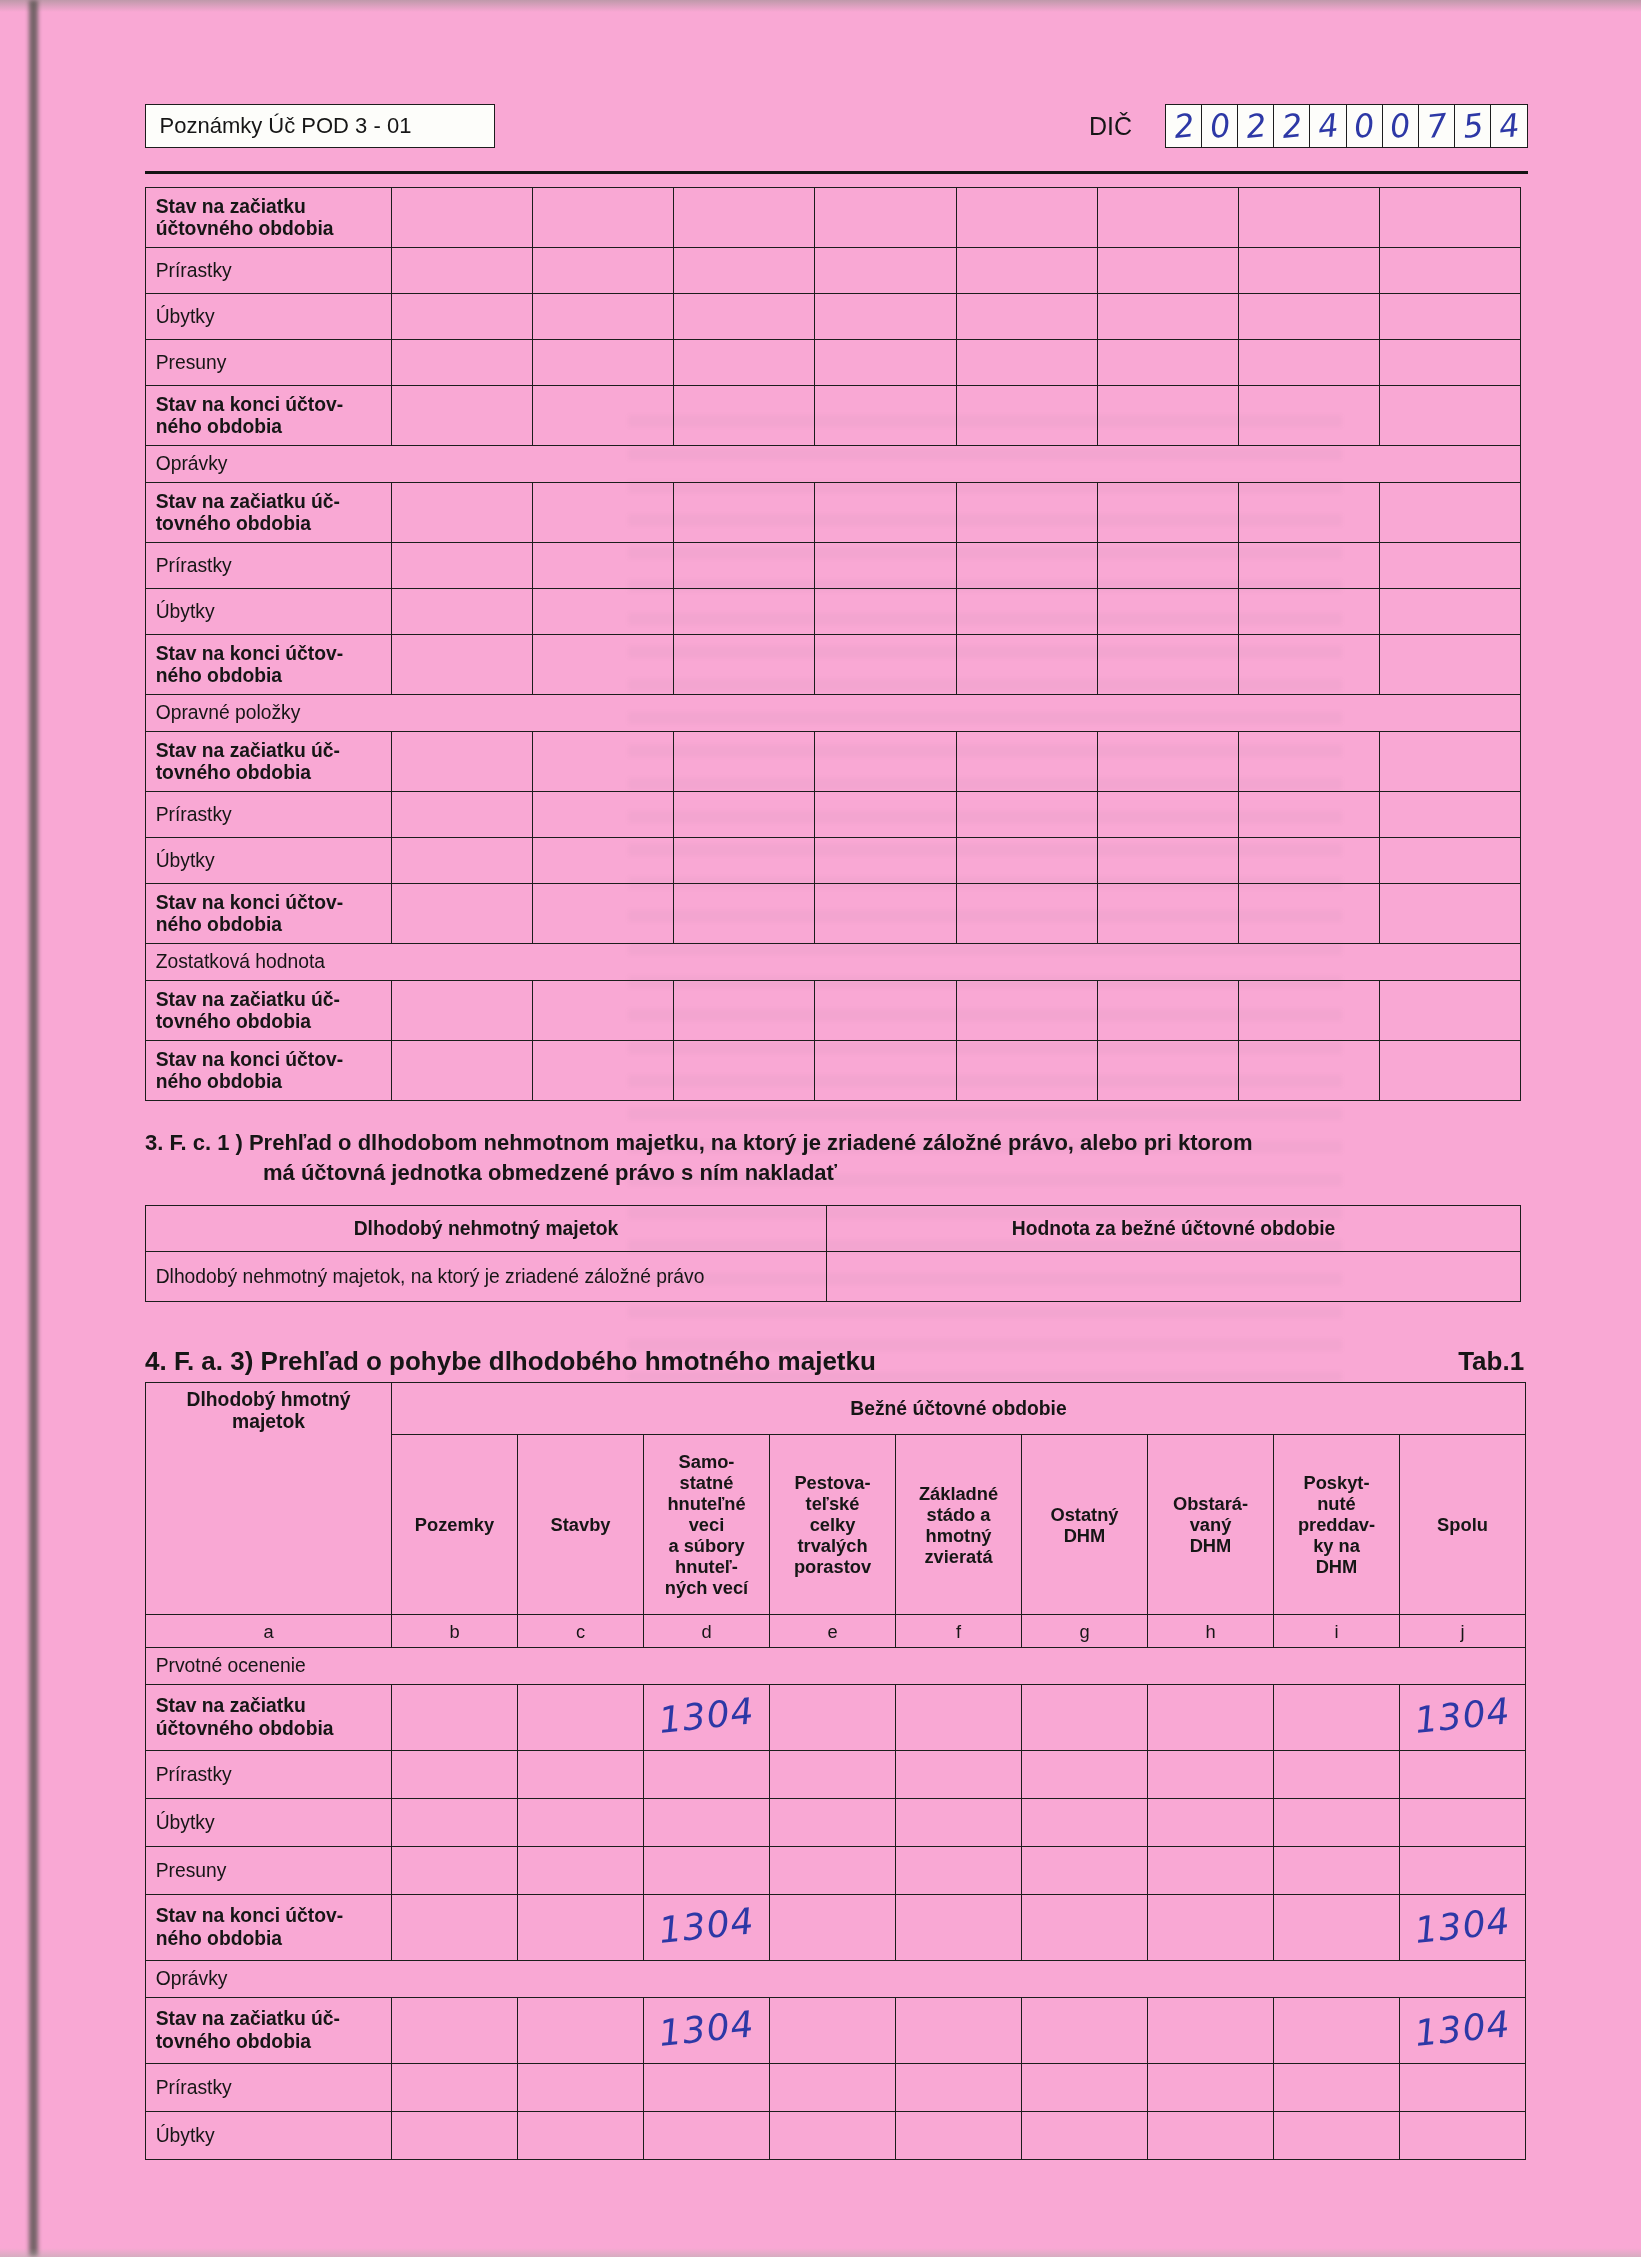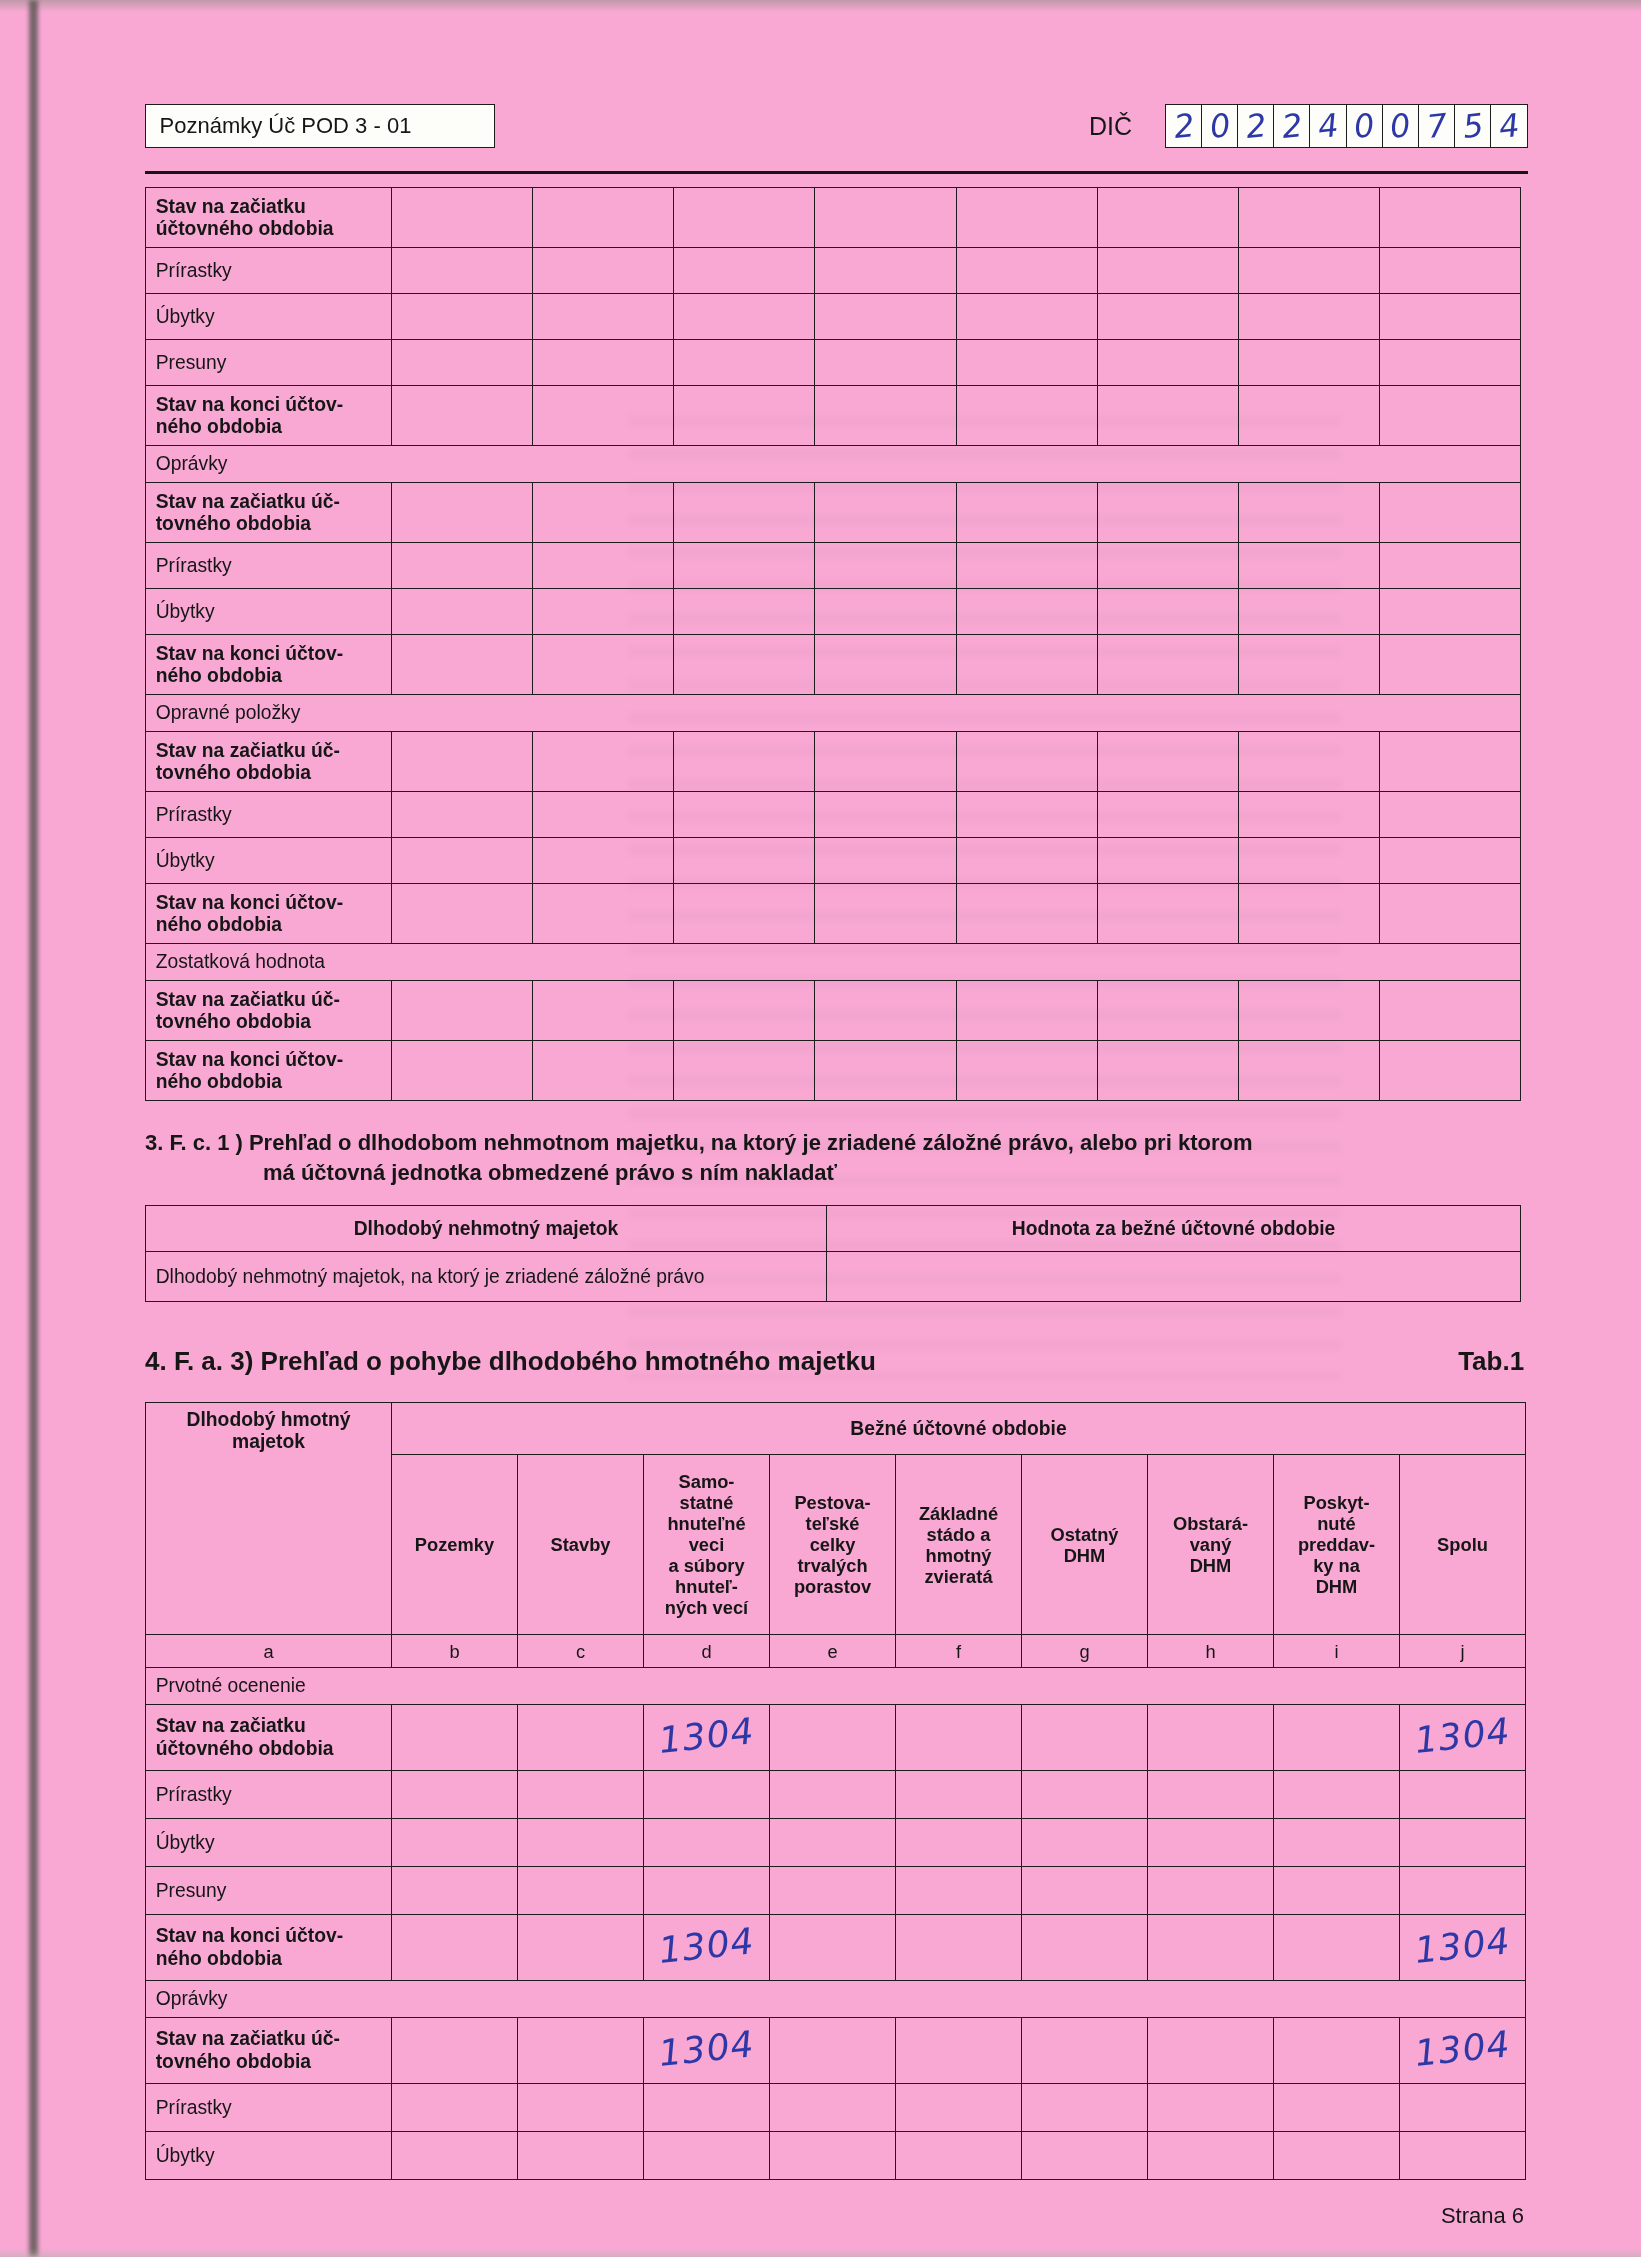--- a/index.html
+++ b/index.html
@@ -44,21 +44,21 @@
   .h3 { margin-top:27px; font-size:22px; font-weight:bold; line-height:1.35; }
   .h3 .line2 { display:block; margin-left:118px; }
 
   .t3 { margin-top:17.4px; }
   .t3 .t3h td { height:46px; text-align:center; font-weight:bold; }
   .t3 .t3r td { height:50px; }
   .t3 .t3r .lbl { white-space:normal; }
 
   .h4 { margin-top:44px; display:flex; justify-content:space-between; align-items:flex-end; font-size:26px; font-weight:bold; padding-right:3.9px; }
 
-  .t4 { margin-top:25px; }
+  .t4 { margin-top:5px; }
   .t4 .corner { vertical-align:top; text-align:center; font-weight:bold; padding-top:5.8px; white-space:pre-line; }
   .t4 .period { height:52px; text-align:center; font-weight:bold; }
   .t4 .t4-heads td { height:180px; text-align:center; font-weight:bold; white-space:pre-line; font-size:18.3px; }
   .t4 .t4-letters td { height:33px; text-align:center; font-size:18.3px; }
   .t4 .row-tall td { height:66px; }
   .t4 .row-normal td { height:48px; }
   .t4 .row-section td { height:37px; }
 
   .hw { display:inline-block; font-family:"DejaVu Sans", sans-serif; font-style:italic; font-size:36px;
         color:var(--ink,#2a38a8); transform:rotate(-6deg) translateY(-1.9px); letter-spacing:1px; }
@@ -507,17 +507,16 @@
             <td class="cell"></td>
             <td class="cell"></td>
             <td class="cell"></td>
             <td class="cell"></td>
             <td class="cell"></td>
             <td class="cell"></td>
           </tr>
         </tbody>
     </table>
 
-    <div class="footer">Strana 6</div>
 
   </div>
 </div>
 
 
 </body></html>

